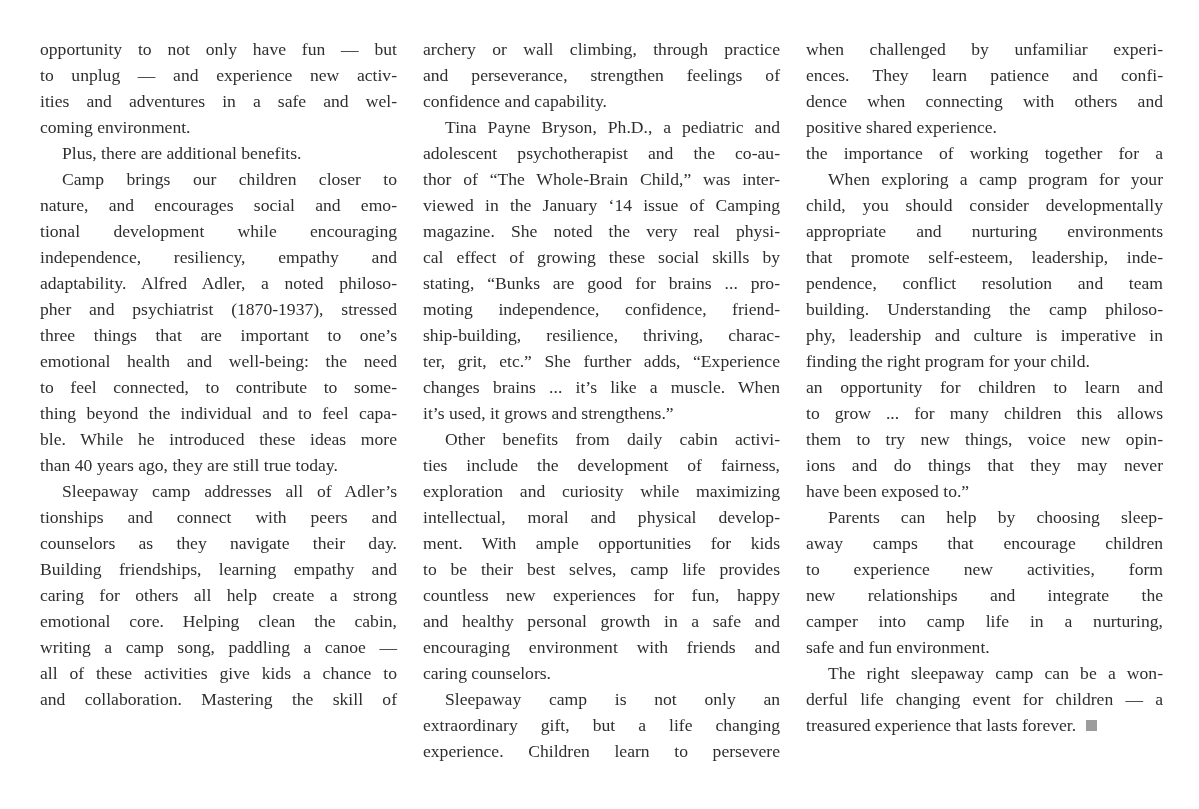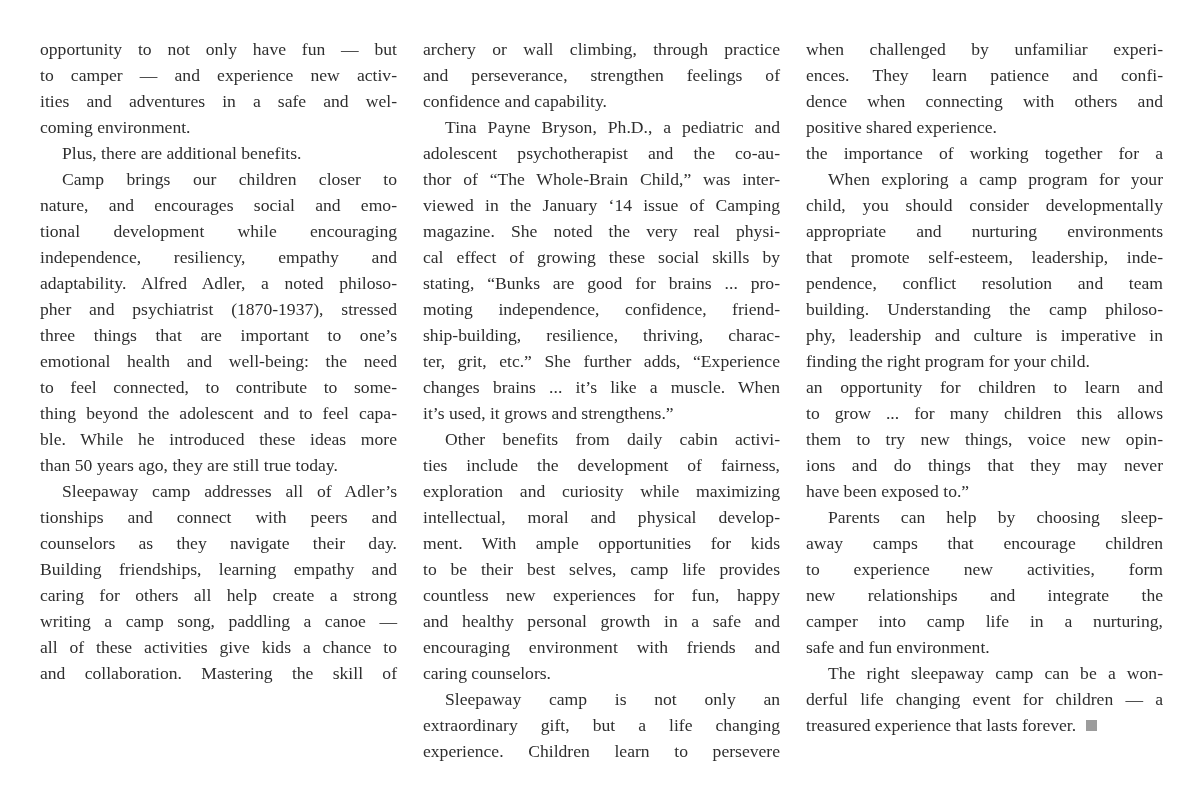--- a/index.html
+++ b/index.html
@@ -50,41 +50,42 @@
     vertical-align:baseline;
   }
 </style>
 </head>
 <body style="background: rgb(255, 255, 255); color: rgb(46, 46, 46);">
 
 <div class="page">
   <div class="cols">
     <div class="col">
         <div class="line">opportunity to not only have fun — but</div>
-        <div class="line">to camper — and experience new activ-</div>
+        <div class="line">to unplug — and experience new activ-</div>
         <div class="line">ities and adventures in a safe and wel-</div>
         <div class="line pend">coming environment.</div>
         <div class="line indent pend">Plus, there are additional benefits.</div>
         <div class="line indent">Camp brings our children closer to</div>
         <div class="line">nature, and encourages social and emo-</div>
         <div class="line">tional development while encouraging</div>
         <div class="line">independence, resiliency, empathy and</div>
         <div class="line">adaptability. Alfred Adler, a noted philoso-</div>
         <div class="line">pher and psychiatrist (1870-1937), stressed</div>
         <div class="line">three things that are important to one’s</div>
         <div class="line">emotional health and well-being: the need</div>
         <div class="line">to feel connected, to contribute to some-</div>
-        <div class="line">thing beyond the adolescent and to feel capa-</div>
+        <div class="line">thing beyond the individual and to feel capa-</div>
         <div class="line">ble. While he introduced these ideas more</div>
-        <div class="line pend">than 50 years ago, they are still true today.</div>
+        <div class="line pend">than 40 years ago, they are still true today.</div>
         <div class="line indent">Sleepaway camp addresses all of Adler’s</div>
         <div class="line">tionships and connect with peers and</div>
         <div class="line">counselors as they navigate their day.</div>
         <div class="line">Building friendships, learning empathy and</div>
         <div class="line">caring for others all help create a strong</div>
+        <div class="line">emotional core. Helping clean the cabin,</div>
         <div class="line">writing a camp song, paddling a canoe —</div>
         <div class="line">all of these activities give kids a chance to</div>
         <div class="line">and collaboration. Mastering the skill of</div>
       </div>
     <div class="col">
         <div class="line">archery or wall climbing, through practice</div>
         <div class="line">and perseverance, strengthen feelings of</div>
         <div class="line pend">confidence and capability.</div>
         <div class="line indent">Tina Payne Bryson, Ph.D., a pediatric and</div>
         <div class="line">adolescent psychotherapist and the co-au-</div>

